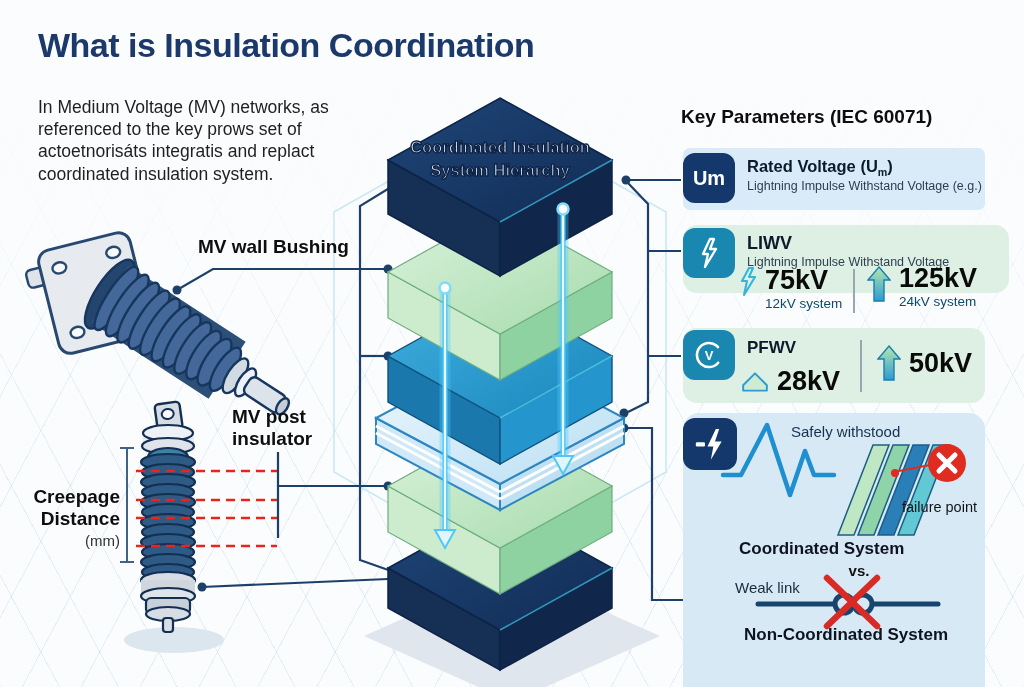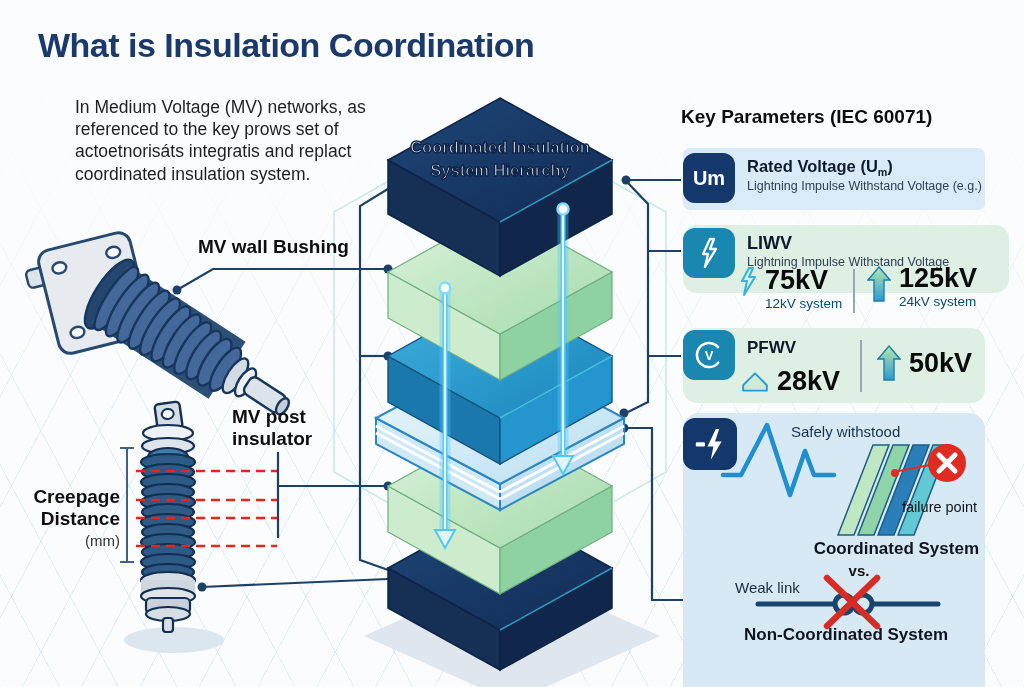--- a/index.html
+++ b/index.html
@@ -11,21 +11,21 @@
     background-image:
       repeating-linear-gradient(62deg, rgba(120,178,215,.18) 0 1px, transparent 1px 52px),
       repeating-linear-gradient(-62deg, rgba(120,178,215,.18) 0 1px, transparent 1px 52px);}
   #grid-fade{position:absolute;inset:0;
     background:linear-gradient(to bottom,#fbfcfd 0%,rgba(251,252,253,.85) 28%,rgba(251,252,253,.15) 55%,rgba(251,252,253,0) 70%);}
 
   #scene{position:absolute;left:0;top:0;}
 
   .abs{position:absolute;}
   #page-title{left:38px;top:26px;font-size:34px;font-weight:800;color:#1b3a6b;letter-spacing:-.5px;}
-  #intro{left:38px;top:96px;width:318px;font-size:17.5px;line-height:1.27;color:#1f1f22;margin-left:37px;}
+  #intro{left:38px;top:96px;width:318px;font-size:17.5px;line-height:1.27;color:#1f1f22;}
 
   .callout{font-weight:700;color:#0e0e10;font-size:19px;line-height:1.15;}
   #bushing-label{left:198px;top:236px;}
   #insulator-label{left:232px;top:406px;width:96px;}
   #creepage-label{left:26px;top:486px;width:94px;text-align:right;}
   #creepage-unit{left:26px;top:532px;width:94px;text-align:right;font-size:15px;font-weight:400;color:#333;}
 
   #panel-heading{left:681px;top:106px;font-size:19px;font-weight:700;color:#0d0d0f;}
 
   .card{position:absolute;left:683px;width:302px;border-radius:14px;}
@@ -47,21 +47,21 @@
   sub{font-size:.65em;}
 
   .big-val{font-size:27px;font-weight:800;color:#0a0a0a;line-height:1;}
   .sys-lbl{font-size:13.5px;color:#0c4a6e;margin-top:2px;}
   .val-group{position:absolute;display:flex;gap:8px;align-items:flex-start;}
   .vdiv{position:absolute;width:2px;background:#97a8b3;}
 
   
   #safe-lbl{position:absolute;left:108px;top:10px;font-size:15px;color:#16324e;}
   #failure-lbl{position:absolute;right:8px;top:86px;font-size:14.5px;color:#101418;}
-  #coord-lbl{position:absolute;left:56px;right:6px;top:126px;text-align:right;font-size:17px;font-weight:700;color:#0d1420;}
+  #coord-lbl{position:absolute;left:56px;right:6px;top:126px;text-align:left;font-size:17px;font-weight:700;color:#0d1420;}
   #vs-lbl{position:absolute;left:56px;right:6px;top:149px;text-align:center;font-size:15px;font-weight:700;color:#111;}
   #weak-lbl{position:absolute;left:52px;top:166px;font-size:15px;color:#1b2a3a;}
   #noncoord-lbl{position:absolute;left:30px;right:6px;top:212px;text-align:center;font-size:17px;font-weight:700;color:#0d1420;}
   .inner-svg{position:absolute;left:0;top:0;}
 </style>
 </head>
 <body>
 
 <div id="stage">
   <div id="grid"></div>

